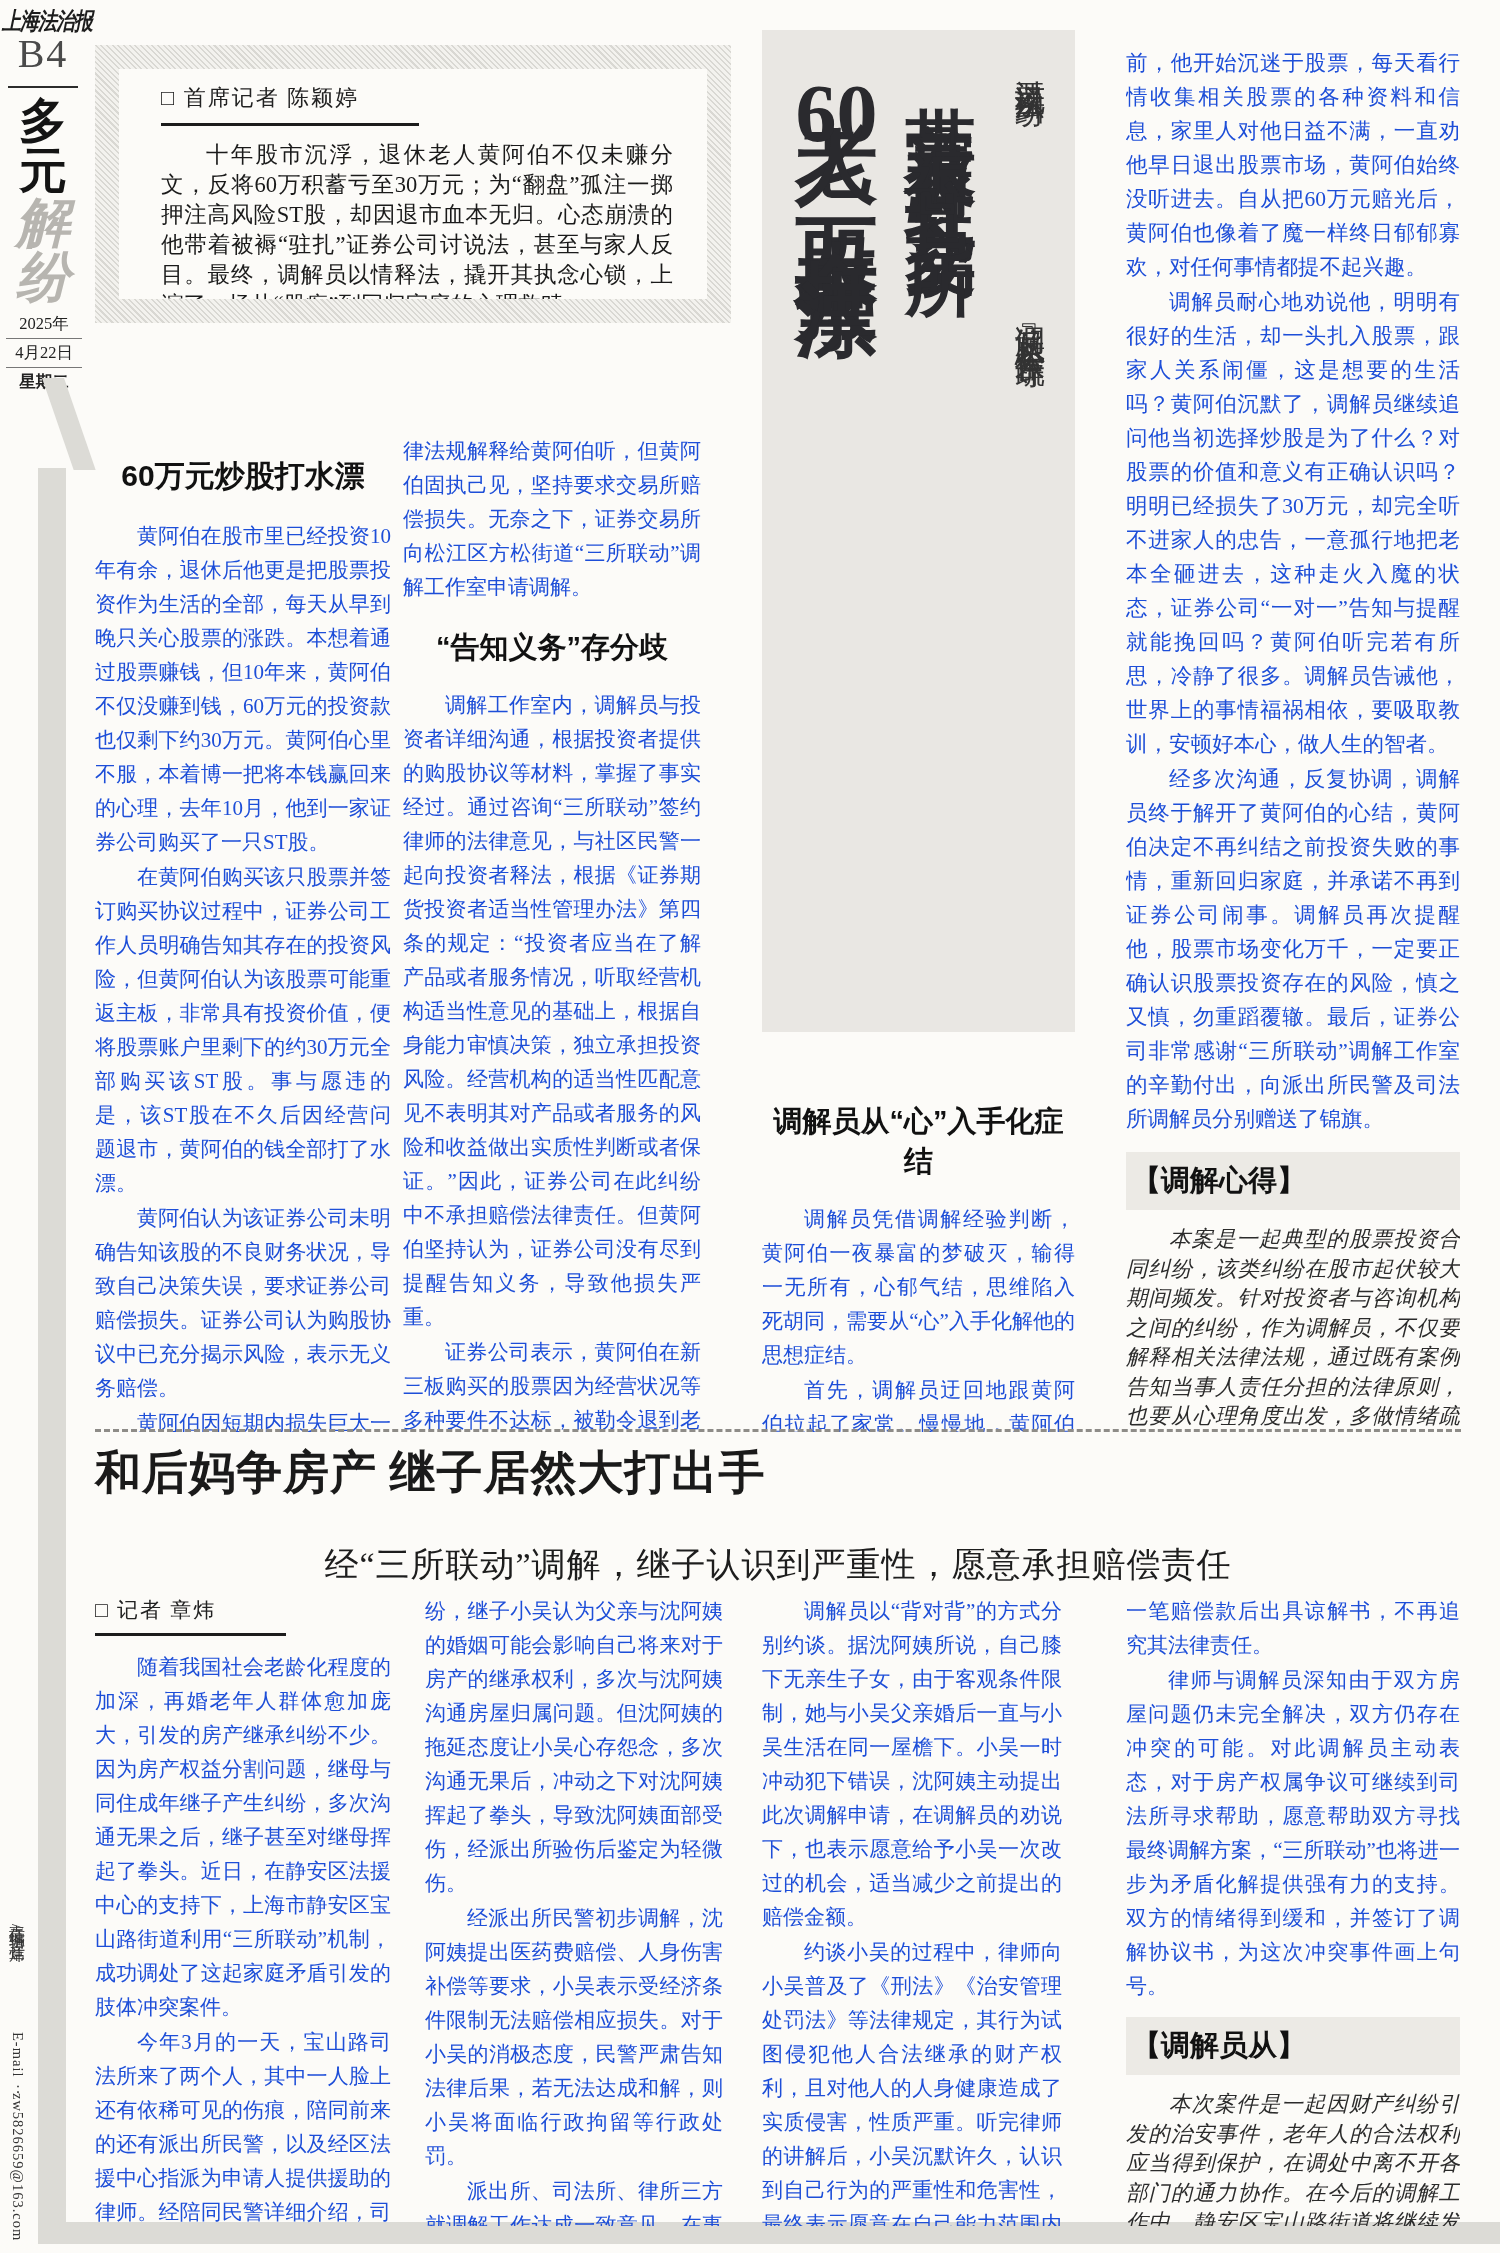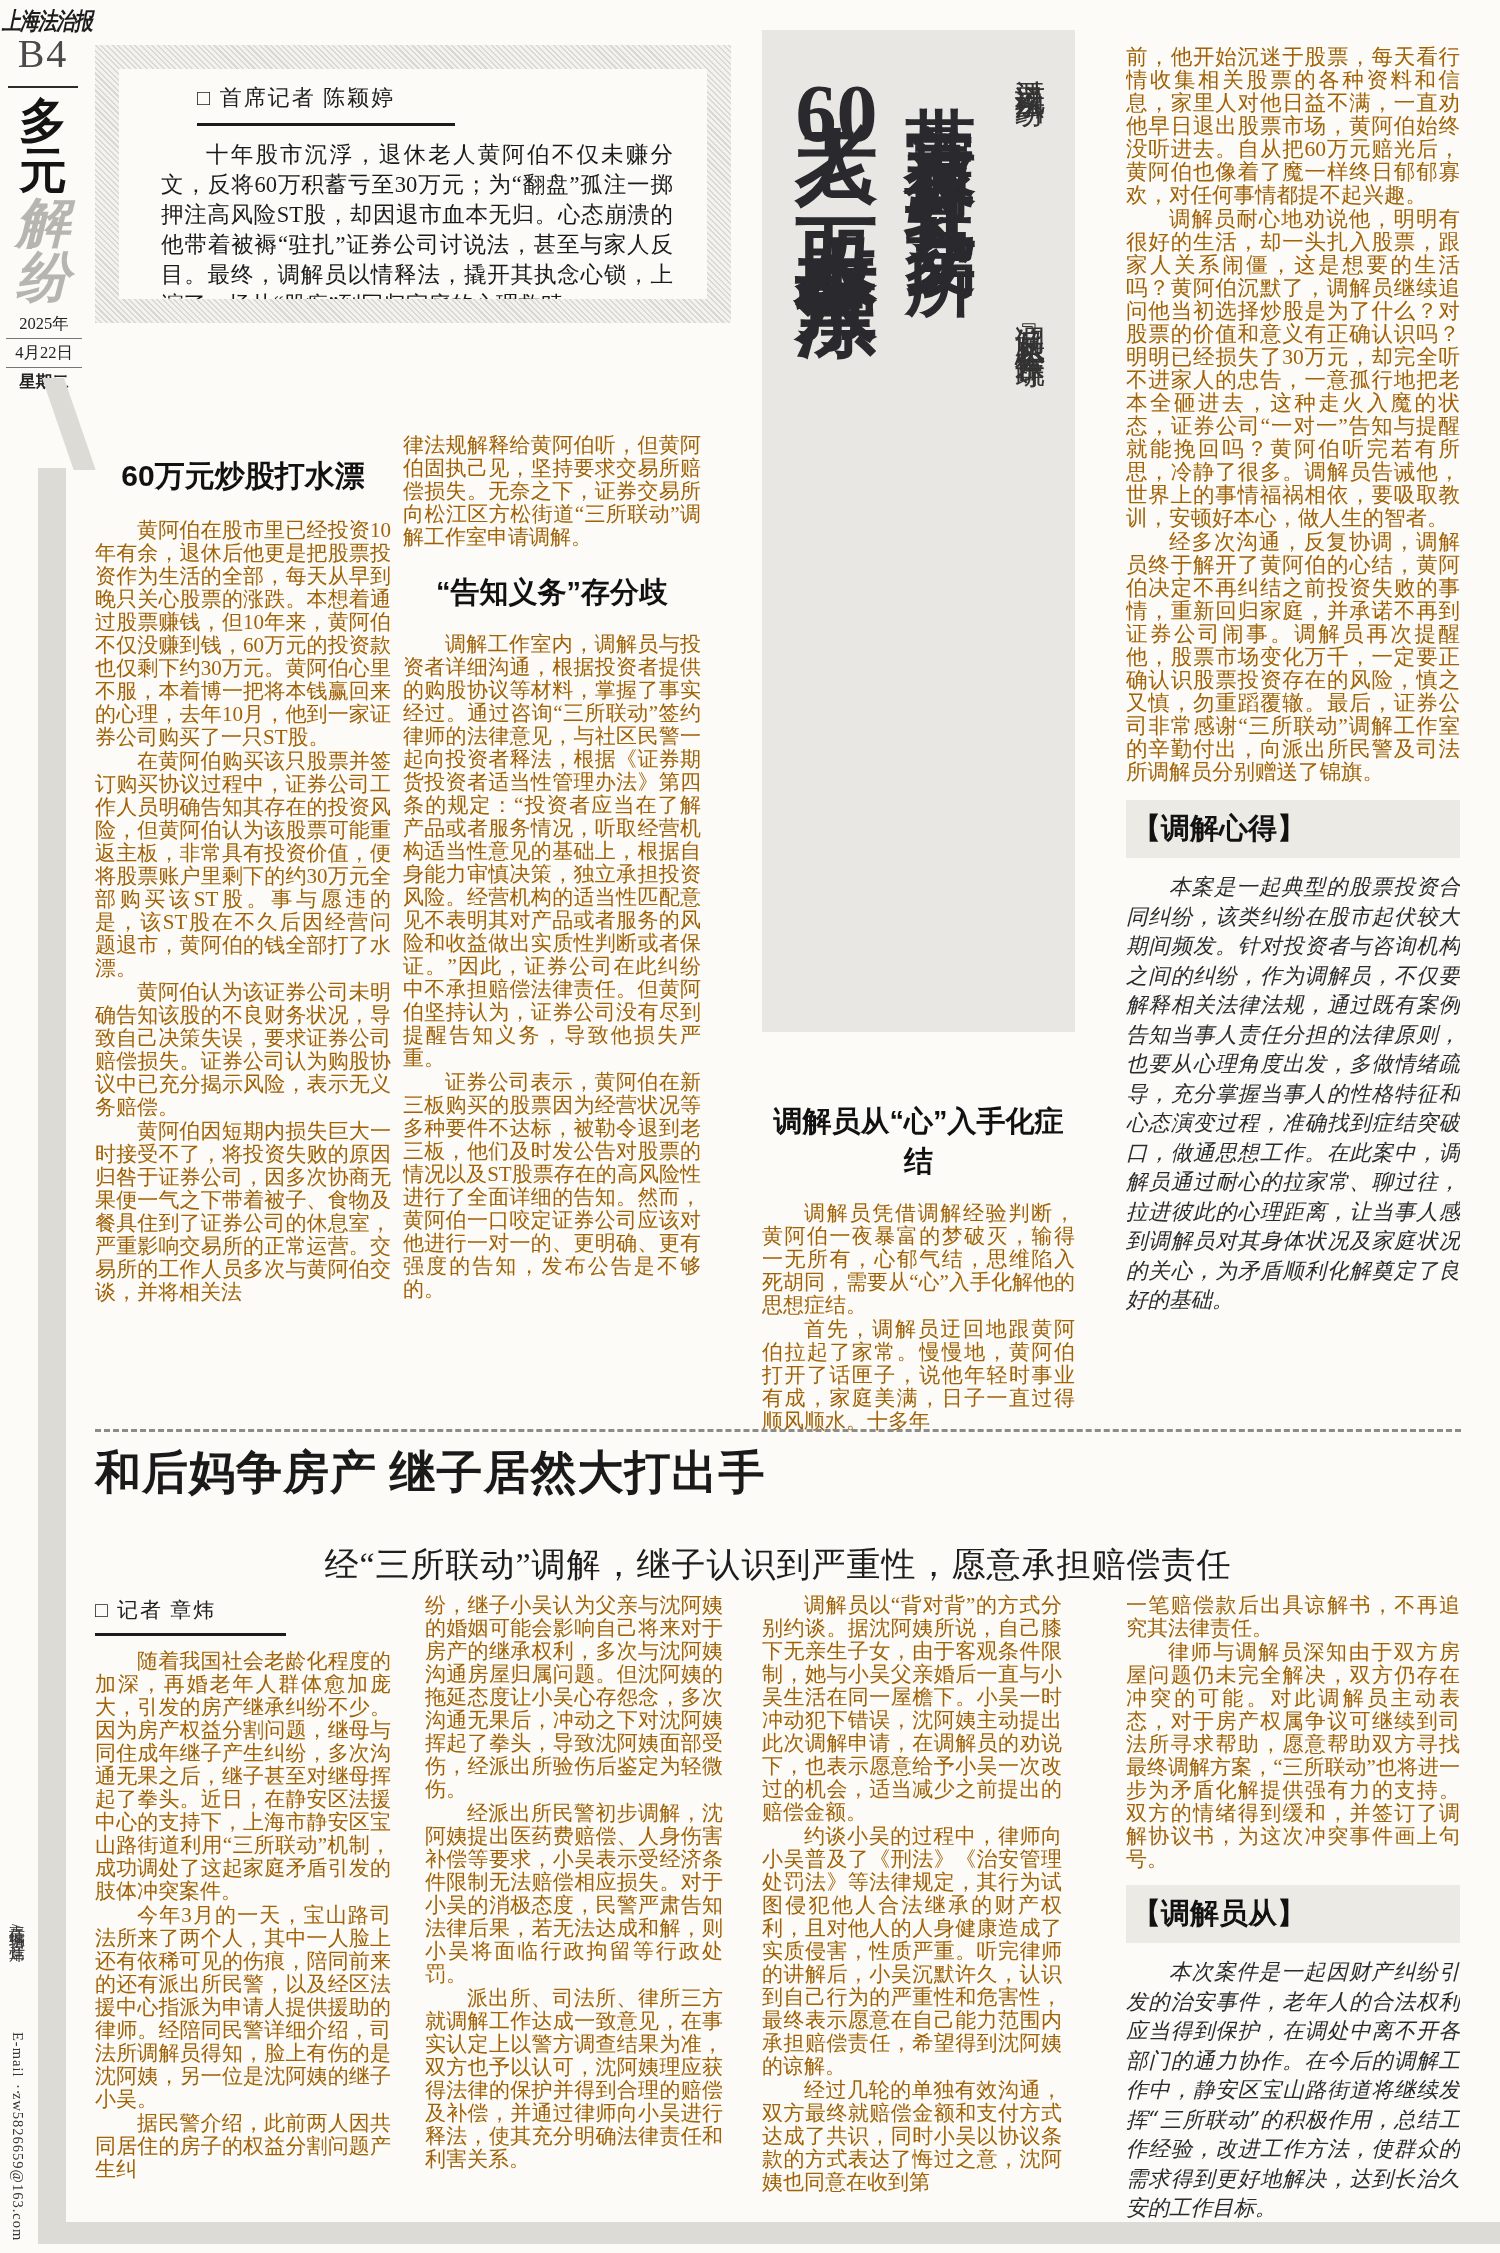--- a/index.html
+++ b/index.html
@@ -3,21 +3,21 @@
 <meta charset="utf-8">
 <style>
   html,body{margin:0;padding:0;background:#e8e8e8;}
   .page{position:relative;width:1500px;height:2253px;background:#fcfbf8;
         font-family:"Liberation Serif",serif;color:#1d1d1d;overflow:hidden;margin:0 auto;}
   .abs{position:absolute;}
   .v{writing-mode:vertical-rl;}
   p{margin:0;}
   .just{text-align:justify;}
   .ind{text-indent:2em;}
-  .body-p{font-size:21px;line-height:23px;text-align:justify;color:#a16207;}
+  .body-p{font-size:21px;line-height:34px;text-align:justify;color:#1d4ed8;}
   .body-p + .body-p{margin-top:1px;}
   .kai{font-family:"DejaVu Serif",serif;font-style:italic;color:#2b2b2b;}
   .colhead{font-family:"Liberation Sans",sans-serif;font-weight:bold;text-align:center;color:#111;}
   .band{background:#eceae5;font-family:"Liberation Sans",sans-serif;font-weight:bold;
         font-size:29px;padding:9px 4px 9px 6px;color:#111;}
   
   .logo{left:2px;top:5px;width:86px;font-size:19px;font-weight:bold;font-style:italic;
         letter-spacing:-1px;transform:scaleY(1.25);transform-origin:top;white-space:nowrap;}
   .pageno{left:0;top:30px;width:86px;text-align:center;font-size:40px;color:#4a4a4a;letter-spacing:2px;}
   .b4rule{left:8px;top:86px;width:70px;border-top:2px solid #2c2c2c;height:0;}
@@ -33,21 +33,21 @@
        transform:skewX(19deg);transform-origin:top left;}
   .vband{left:38px;top:468px;width:28px;height:1756px;background:#dcdbd6;}
   .hband{left:38px;top:2222px;width:1462px;height:22px;background:#dcdbd6;}
   .editor{left:6px;top:1912px;font-size:16px;letter-spacing:3px;color:#333;}
   .email{left:8px;top:2032px;font-size:14.5px;color:#333;letter-spacing:1px;}
   
   .introbox{left:95px;top:45px;width:636px;height:278px;box-sizing:border-box;padding:24px;
     background-image:repeating-linear-gradient(45deg,#d9d8d3 0,#d9d8d3 1.5px,#f3f2ee 1.5px,#f3f2ee 4px);}
   .introinner{background:#fcfbf8;width:100%;height:100%;box-sizing:border-box;padding:12px 34px 8px 42px;overflow:hidden;}
   .byline{display:inline-block;font-size:22px;letter-spacing:2px;color:#222;
-          border-bottom:3px solid #1c1c1c;padding:2px 60px 10px 0;margin-left:36px;}
+          border-bottom:3px solid #1c1c1c;padding:2px 60px 10px 0;}
   .introtext{margin-top:14px;font-size:22.5px;line-height:1.33;text-indent:2em;text-align:justify;color:#1a1a1a;}
   
   .colA{left:95px;top:432px;width:296px;height:1000px;overflow:hidden;}
   .h1c{font-size:30px;margin:24px 0 22px;}
   .colB{left:403px;top:434px;width:298px;height:998px;overflow:hidden;}
   .h2c{font-size:29px;margin:24px 0 20px;}
   
   .hlblock{left:762px;top:30px;width:313px;height:1002px;background:#e9e7e3;}
   .hl1{left:33px;top:22px;height:965px;font-size:82px;font-weight:bold;letter-spacing:10px;line-height:1;color:#2a2a2e;}
   .hl2{left:143px;top:20px;height:975px;font-size:71px;font-weight:bold;letter-spacing:14px;line-height:1;color:#2a2a2e;}

